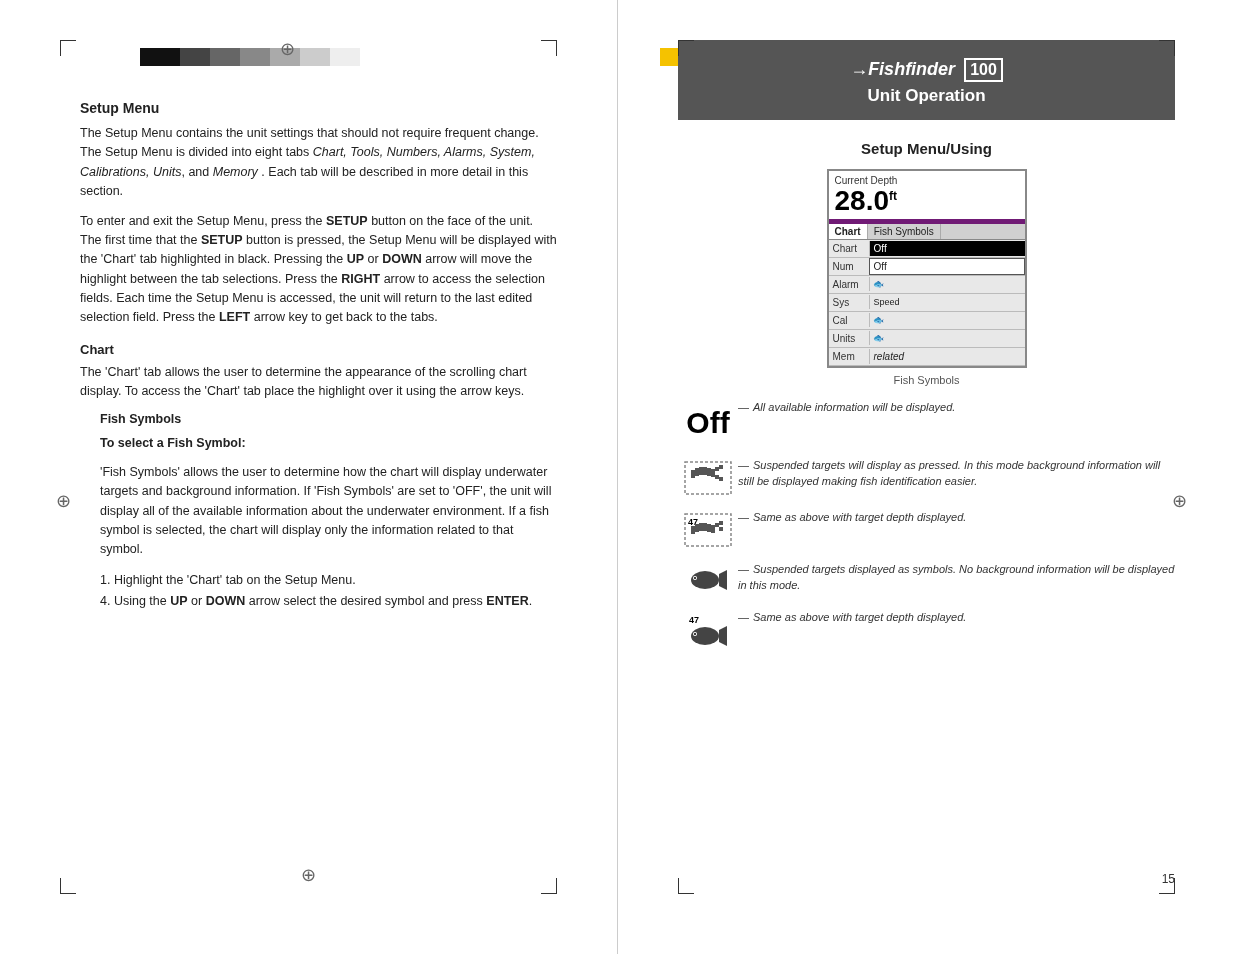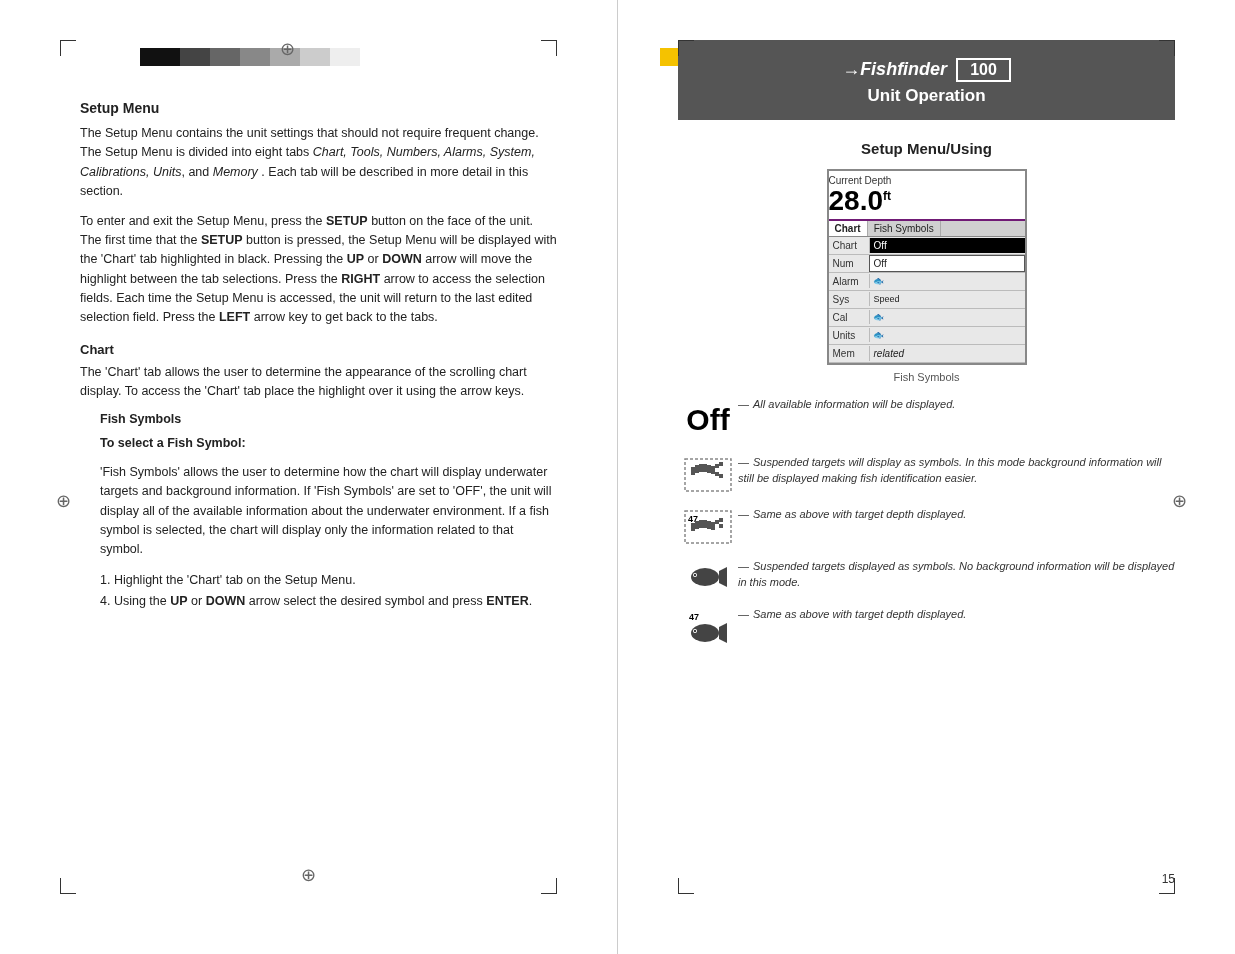--- a/index.html
+++ b/index.html
@@ -153,21 +153,21 @@
     }
 
     .fishfinder-logo .arrow {
       font-style: normal;
       font-weight: normal;
     }
 
     .fishfinder-logo .model-box {
       display: inline-block;
       border: 2px solid #fff;
-      padding: 1px 12px;
+      padding: 1px 4px;
       font-style: normal;
       font-size: 16px;
       margin-left: 4px;
     }
 
     .unit-operation-title {
       font-family: Arial, sans-serif;
       font-size: 17px;
       font-weight: bold;
       color: #fff;
@@ -187,22 +187,22 @@
       border: 2px solid #888;
       width: 200px;
       margin: 0 auto 6px auto;
       background: #e8e8e8;
       font-family: Arial, sans-serif;
       font-size: 11px;
     }
 
     .device-depth-section {
       background: #fff;
-      border-bottom: 2px solid #701a75;
-      padding: 4px 8px 2px 0;
+      border-bottom: 5px solid #701a75;
+      padding: 4px 8px 2px 6px;
     }
 
     .depth-label {
       font-size: 10px;
       color: #333;
     }
 
     .depth-value {
       font-size: 28px;
       font-weight: bold;
@@ -547,21 +547,21 @@
           <rect x="24" y="12" width="4" height="4" fill="#555"></rect>
           <rect x="28" y="13" width="4" height="4" fill="#555"></rect>
 
           <rect x="32" y="7" width="4" height="4" fill="#555"></rect>
           <rect x="32" y="15" width="4" height="4" fill="#555"></rect>
           <rect x="36" y="5" width="4" height="4" fill="#555"></rect>
           <rect x="36" y="17" width="4" height="4" fill="#555"></rect>
         </svg>
       </div>
       <div class="fish-desc">
-        <span class="dash">—</span><em>Suspended targets will display as symbols. In this mode background information will still be displayed making fish identification easier.</em>
+        <span class="dash">—</span><em>Suspended targets will display as pressed. In this mode background information will still be displayed making fish identification easier.</em>
       </div>
     </div>
 
     <div class="fish-entry">
       <div class="fish-icon-area">
         <svg width="50" height="36" viewBox="0 0 50 36">
           <rect x="2" y="2" width="46" height="32" fill="none" stroke="#888" stroke-width="1.5" stroke-dasharray="3,2"></rect>
           <text x="5" y="13" font-family="Arial" font-size="9" font-weight="bold" fill="#000">47</text>
           <rect x="8" y="14" width="4" height="4" fill="#555"></rect>
           <rect x="12" y="12" width="4" height="4" fill="#555"></rect>

